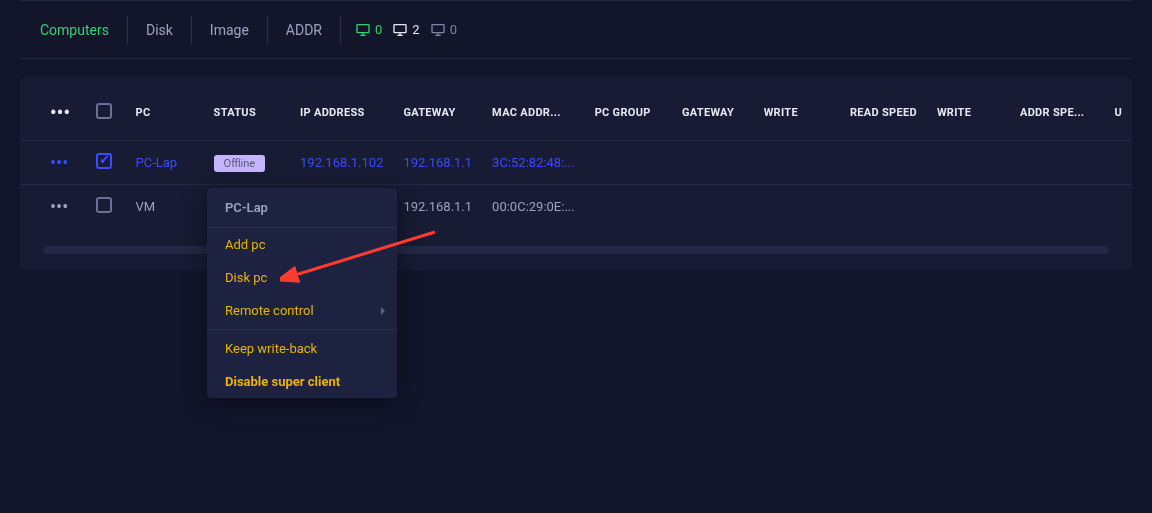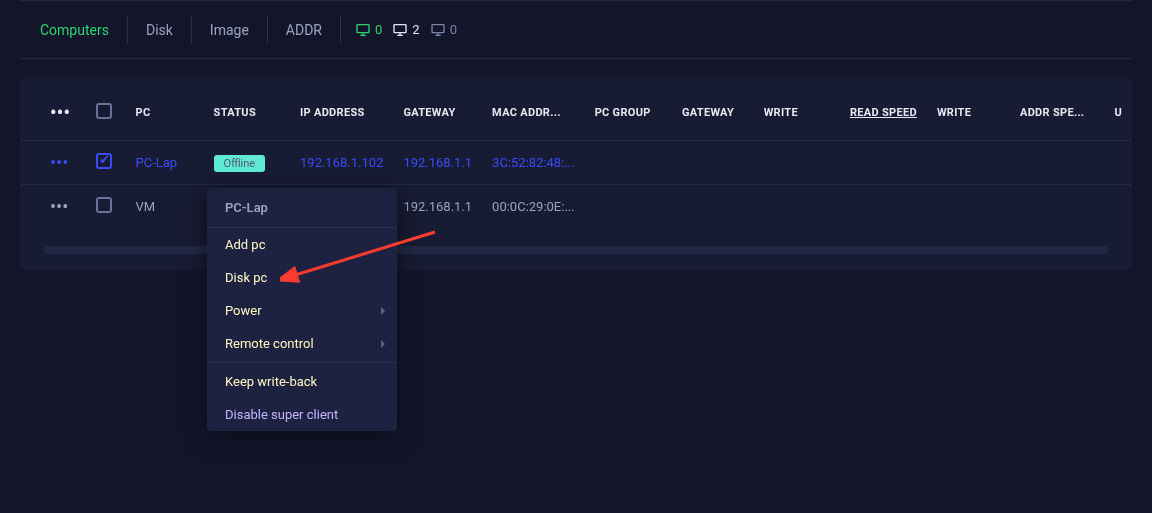--- a/index.html
+++ b/index.html
@@ -66,37 +66,37 @@
     white-space: nowrap;
   }
   tbody tr.selected td { color: #3b4bff; }
   tbody tr.selected .pcname { color:#3b4bff; }
   .more-dots { cursor:pointer; padding:0 6px; font-size:18px; line-height:1; }
   tbody tr.selected .more-dots { color:#3b4bff; }
   .chk { width:16px; height:16px; border:2px solid #6b7296; border-radius:3px; display:inline-block; cursor:pointer; position:relative;}
   .chk.checked { border-color:#3b4bff; color:#3b4bff;}
   .chk.checked::after { content:"✔"; position:absolute; top:-3px; left:1px; font-size:13px; }
   .status-pill {
-    background:#5eead4;
+    background:#c4b5fd;
     color:#555a72;
     font-size:11px;
     padding:2px 10px;
     border-radius:3px;
   }
   .col-actions { width:50px; padding-left:24px !important;}
   .col-check { width:40px; }
   .col-pc { width:82px; }
   .col-status { width:90px; }
   .col-ip { width:92px; }
   .col-gw { width:88px; }
   .col-mac { width:90px; }
   .col-pcg { width:90px; }
   .col-com { width:84px; }
   .col-read { width:94px; }
-  .col-rs { width:70px; text-align:right;text-decoration:underline;}
+  .col-rs { width:70px; text-align:right;}
   .col-write { width:90px; }
   .col-ws { width:90px; text-align:right; padding-right:20px !important;}
   .col-last { width:20px; }
   thead th.col-rs, thead th.col-ws { text-align:right; }
   .scroll-track { height:8px; background:#232844; margin:18px 24px 0 24px; border-radius:4px; }
 
   .ctx {
     position:absolute;
     left:207px; top:188px;
     width:190px;
@@ -106,25 +106,25 @@
     z-index:50;
   }
   .ctx-title {
     padding:12px 18px;
     color:#9ba3bf;
     font-weight:600;
     border-bottom:1px solid #2a3050;
   }
   .ctx-item {
     padding:9px 18px;
-    color:#fef9c3;
+    color:#eab308;
     cursor:pointer;
     position:relative;
   }
-  .ctx-item.disabled { color:#c4b5fd; cursor:default;}
+  .ctx-item.disabled { color:#eab308; cursor:default;font-weight:bold;}
   .ctx-sep { border-top:1px solid #2a3050; margin:2px 0; }
   .ctx-item.submenu::after {
     content:"";
     position:absolute;
     right:12px; top:50%;
     width:0;height:0;
     border-top:4px solid transparent;
     border-bottom:4px solid transparent;
     border-left:4px solid #5a6182;
     transform:translateY(-50%);
@@ -225,21 +225,20 @@
       </tr>
     </tbody>
   </table>
   <div class="scroll-track"></div>
 </div>
 
 <div class="ctx">
   <div class="ctx-title">PC-Lap</div>
   <div class="ctx-item">Add pc</div>
   <div class="ctx-item">Disk pc</div>
-  <div class="ctx-item submenu">Power</div>
   <div class="ctx-item submenu">Remote control</div>
   <div class="ctx-sep"></div>
   <div class="ctx-item">Keep write-back</div>
   <div class="ctx-item disabled">Disable super client</div>
 </div>
 
 <svg class="arrow" width="170" height="60">
   <defs>
     <marker id="ah" markerWidth="10" markerHeight="10" refX="2" refY="3" orient="auto">
       <path d="M0,0 L0,6 L8,3 z" fill="#ff3b30"></path>

